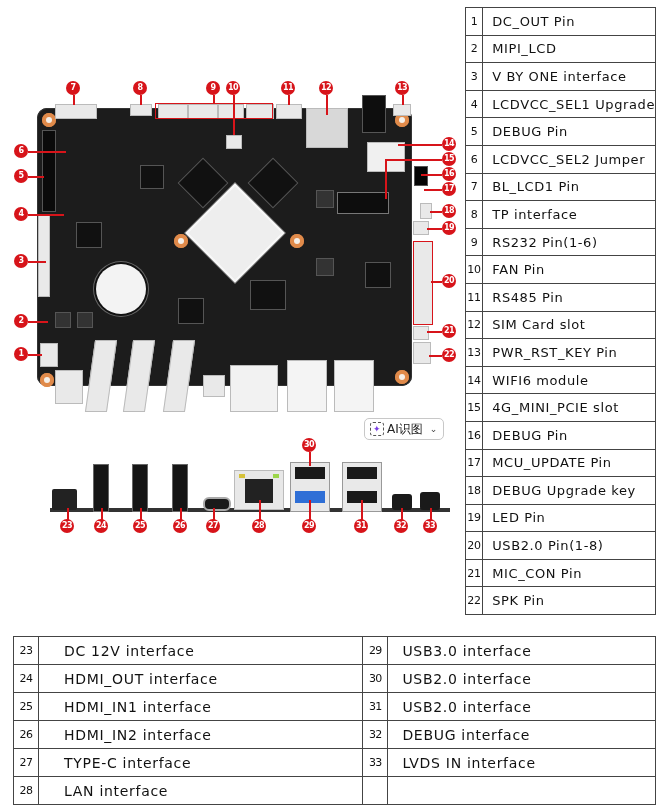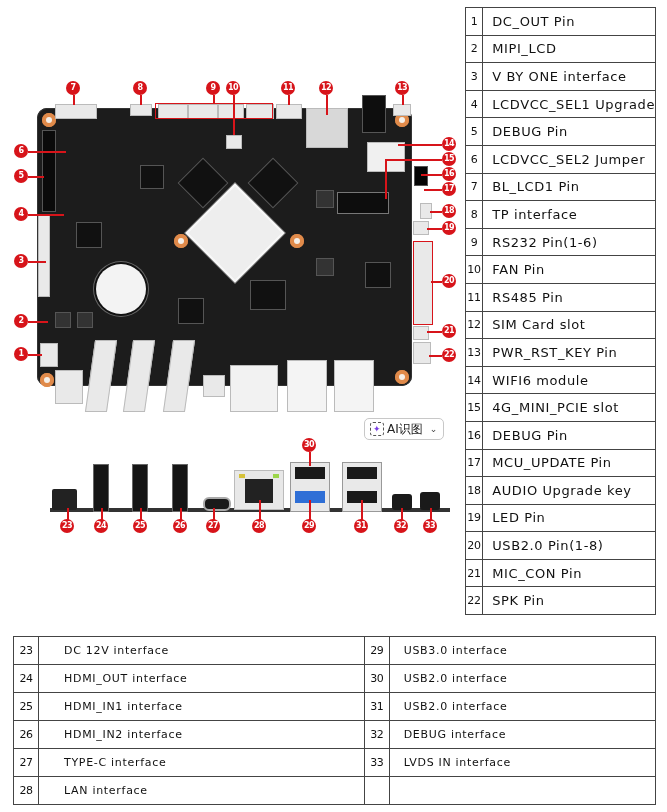--- a/index.html
+++ b/index.html
@@ -4,21 +4,21 @@
 <style>
   html,body{margin:0;padding:0;background:#fff;}
   body{width:667px;height:812px;position:relative;overflow:hidden;font-family:"DejaVu Sans","Liberation Sans",sans-serif;}
   
   #right-table{position:absolute;left:465px;top:7px;width:191px;border-collapse:collapse;}
   #right-table td{border:1.5px solid #444;height:26.6px;padding:0;font-size:13px;letter-spacing:0.6px;color:#111;}
   #right-table td.num{width:26px;text-align:center;font-size:11px;letter-spacing:0;}
   #right-table td.lbl{padding-left:9px;white-space:nowrap;}
   
   #bottom-table{position:absolute;left:13px;top:636px;width:643px;border-collapse:collapse;}
-  #bottom-table td{border:1.5px solid #444;height:27px;padding:0;font-size:11px;letter-spacing:0.7px;color:#111;}
+  #bottom-table td{border:1.5px solid #444;height:27px;padding:0;font-size:14px;letter-spacing:0.7px;color:#111;}
   #bottom-table td.num{width:24px;text-align:center;letter-spacing:-0.5px;font-size:11px;}
   #bottom-table td.lbl{padding-left:25px;white-space:nowrap;}
   #bottom-table td.lbl2{padding-left:14px;white-space:nowrap;}
   
   .board{position:absolute;left:37px;top:108px;width:375px;height:278px;background:#1c1c1c;border-radius:10px;box-shadow:inset 0 0 0 1px #333;}
   .hole{position:absolute;width:14px;height:14px;border-radius:50%;background:#e08a4a;box-shadow:inset 0 0 0 4px #e08a4a;}
   .hole::after{content:"";position:absolute;left:4px;top:4px;width:6px;height:6px;border-radius:50%;background:#f4efe8;}
   .conn{position:absolute;background:#e9e9e9;border:1px solid #bbb;}
   .chip{position:absolute;background:#111;border:1px solid #555;}
   .badge{position:absolute;width:14px;height:14px;border-radius:50%;background:#d7141a;color:#fff;font-size:8px;font-weight:bold;text-align:center;line-height:14px;font-family:"DejaVu Sans",sans-serif;letter-spacing:-0.5px;}
@@ -256,21 +256,21 @@
       <tr>
         <td class="num">16</td>
         <td class="lbl">DEBUG Pin</td>
       </tr>
       <tr>
         <td class="num">17</td>
         <td class="lbl">MCU_UPDATE Pin</td>
       </tr>
       <tr>
         <td class="num">18</td>
-        <td class="lbl">AUDIO Upgrade key</td>
+        <td class="lbl">DEBUG Upgrade key</td>
       </tr>
       <tr>
         <td class="num">19</td>
         <td class="lbl">LED Pin</td>
       </tr>
       <tr>
         <td class="num">20</td>
         <td class="lbl">USB2.0 Pin(1-8)</td>
       </tr>
       <tr>

